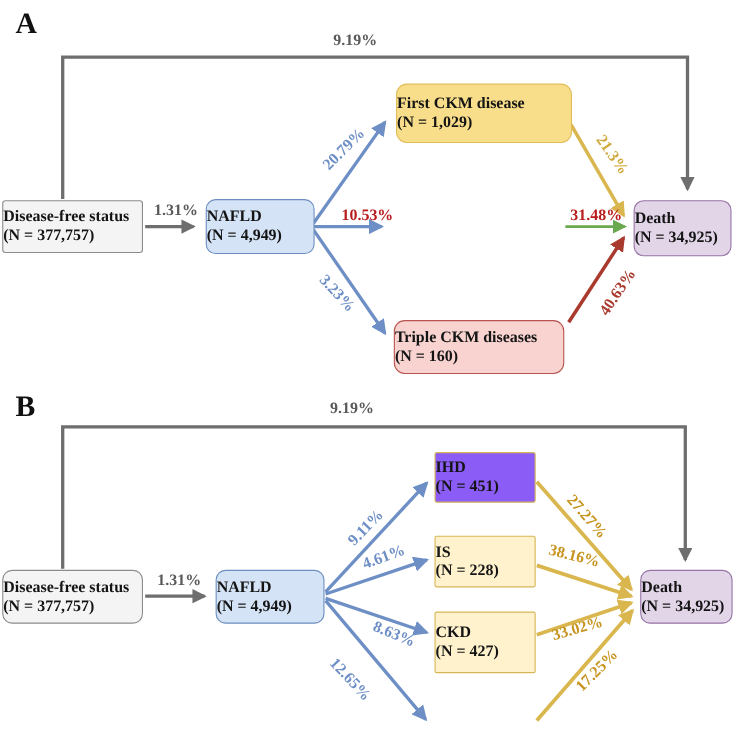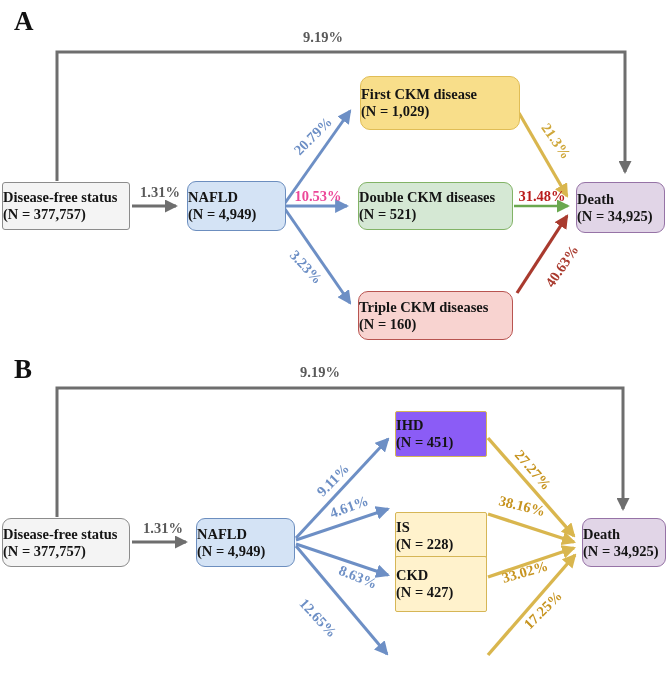--- a/index.html
+++ b/index.html
@@ -89,39 +89,35 @@
   <div class="node" style="left:187px;top:181px;width:99px;height:50px;border-radius:9px;background:#d4e3f5;border-color:#6c8ebf">
     <div class="node-title">NAFLD</div>
     <div class="node-n">(N = 4,949)</div>
   </div>
 
   <div class="node" style="left:360px;top:76px;width:160px;height:54px;border-radius:10px;background:#f8de8a;border-color:#e0bd56">
     <div class="node-title">First CKM disease</div>
     <div class="node-n">(N = 1,029)</div>
   </div>
 
-  <div class="node" style="left:358px;top:182px;width:155px;height:48px;border-radius:9px;background:#d5e8d4;border-color:#82b366">
-    <div class="node-title">Double CKM diseases</div>
-    <div class="node-n">(N = 521)</div>
-  </div>
 
   <div class="node" style="left:358px;top:291px;width:155px;height:49px;border-radius:10px;background:#f8d3d0;border-color:#b85450">
     <div class="node-title">Triple CKM diseases</div>
     <div class="node-n">(N = 160)</div>
   </div>
 
   <div class="node" style="left:576px;top:182px;width:89px;height:51px;border-radius:9px;background:#e1d5e7;border-color:#9673a6">
     <div class="node-title">Death</div>
     <div class="node-n">(N = 34,925)</div>
   </div>
 
   <div class="rate" style="left:323px;top:37px;color:#595959">9.19%</div>
   <div class="rate" style="left:160px;top:192px;color:#595959">1.31%</div>
   <div class="rate" style="left:313px;top:136px;color:#6d8fc5;transform:translate(-50%,-50%) rotate(-45deg)">20.79%</div>
-  <div class="rate" style="left:318px;top:196px;color:#ec4899">10.53%</div>
+  <div class="rate" style="left:334px;top:196px;color:#b91c1c">10.53%</div>
   <div class="rate" style="left:306px;top:267px;color:#6d8fc5;transform:translate(-50%,-50%) rotate(47deg)">3.23%</div>
   <div class="rate" style="left:556px;top:141px;color:#cfa73a;transform:translate(-50%,-50%) rotate(55deg)">21.3%</div>
   <div class="rate" style="left:542px;top:196px;color:#b91c1c">31.48%</div>
   <div class="rate" style="left:562px;top:266px;color:#a93a2e;transform:translate(-50%,-50%) rotate(-56deg)">40.63%</div>
 
   <div class="panel-letter" style="left:14px;top:356px">B</div>
 
   <div class="node" style="left:2px;top:518px;width:128px;height:49px;border-radius:9px;background:#f4f4f4;border-color:#8c8c8c">
     <div class="node-title">Disease-free status</div>
     <div class="node-n">(N = 377,757)</div>
@@ -130,21 +126,21 @@
   <div class="node" style="left:196px;top:518px;width:99px;height:49px;border-radius:9px;background:#d4e3f5;border-color:#6c8ebf">
     <div class="node-title">NAFLD</div>
     <div class="node-n">(N = 4,949)</div>
   </div>
 
   <div class="node" style="left:395px;top:411px;width:92px;height:46px;border-radius:2px;background:#8b5cf6;border-color:#d6b656">
     <div class="node-title">IHD</div>
     <div class="node-n">(N = 451)</div>
   </div>
 
-  <div class="node" style="left:395px;top:512px;width:92px;height:47px;border-radius:2px;background:#fff2cc;border-color:#d6b656">
+  <div class="node" style="left:395px;top:487px;width:92px;height:47px;border-radius:2px;background:#fff2cc;border-color:#d6b656">
     <div class="node-title">IS</div>
     <div class="node-n">(N = 228)</div>
   </div>
 
   <div class="node" style="left:395px;top:556px;width:92px;height:56px;border-radius:2px;background:#fff2cc;border-color:#d6b656">
     <div class="node-title">CKD</div>
     <div class="node-n">(N = 427)</div>
   </div>
 
 

